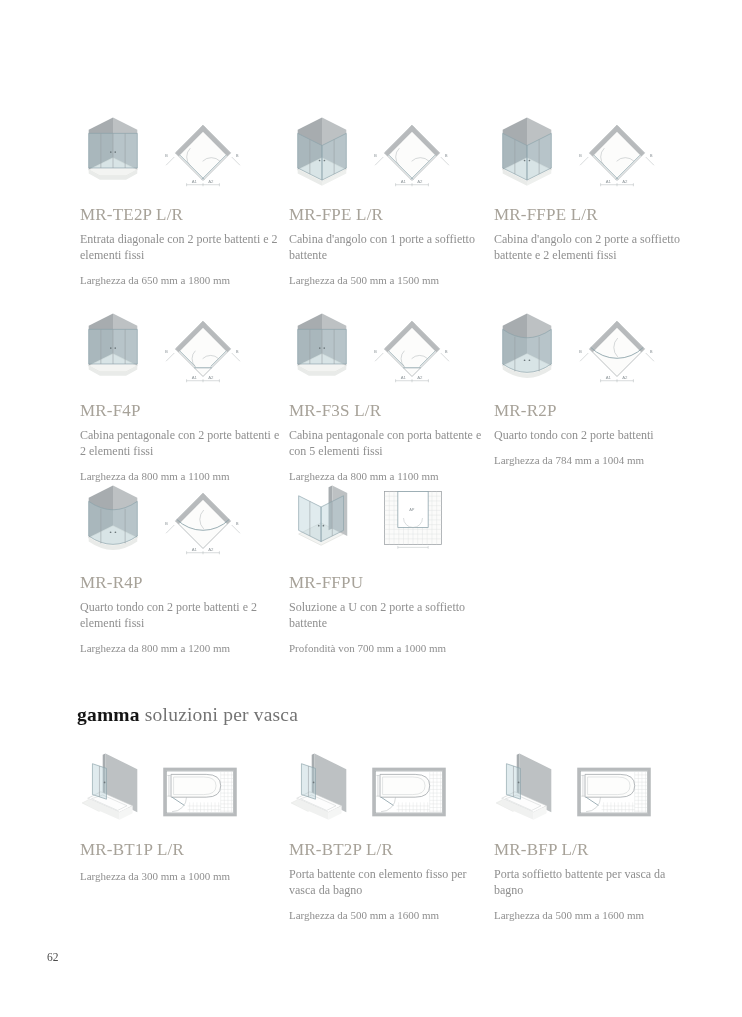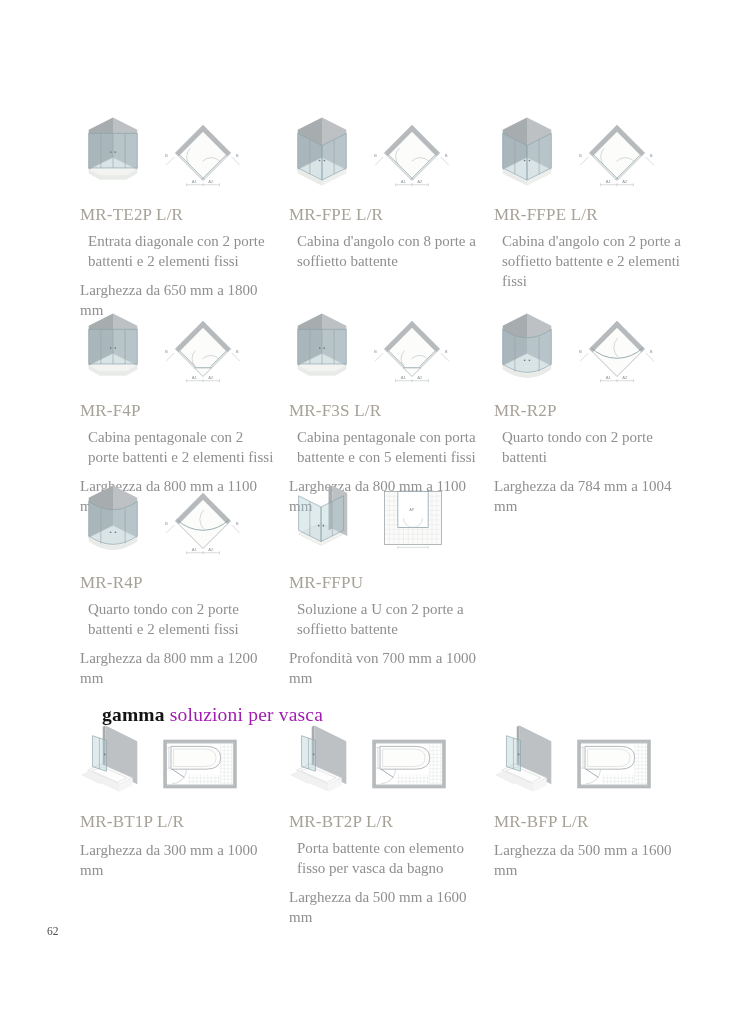--- a/index.html
+++ b/index.html
@@ -2,35 +2,35 @@
 <html><head>
 <meta charset="utf-8">
 <style>
   html,body{margin:0;padding:0;background:#ffffff;}
   .page{position:relative;width:742px;height:1017px;background:#ffffff;overflow:hidden;
         font-family:Liberation Serif, serif;}
   .row{position:absolute;left:80px;display:grid;grid-template-columns:209px 205px 220px;}
   #row1{top:110px}
   #row2{top:306px}
   #row3{top:478px}
-  #row4{top:717px}
+  #row4{top:745px}
   .card{width:203px;}
   .imgs{display:flex;align-items:flex-start;height:86px;}
   svg.iso{width:66px;height:86px;flex:0 0 auto;}
   svg.plan{width:78px;height:68px;margin-left:18px;margin-top:12px;flex:0 0 auto;}
   svg.plan-sq{width:72px;height:64px;margin-left:22px;margin-top:8px;flex:0 0 auto;}
   svg.plan-bath{width:80px;height:58px;margin-left:14px;margin-top:18px;flex:0 0 auto;}
   .title{margin:9px 0 0;font-size:17px;font-weight:400;color:#a7a299;letter-spacing:.2px;}
-  .desc{margin:7px 8px 0;font-size:15px;line-height:1.33;color:#8f8f8f;}
-  .size{margin:9px 0 0;font-size:15px;line-height:1.33;color:#8f8f8f;}
+  .desc{margin:7px 0 0;font-size:12px;line-height:1.33;color:#8f8f8f;}
+  .size{margin:9px 0 0;font-size:11px;line-height:1.33;color:#8f8f8f;}
   .size + .size{margin-top:13px;}
   .section-header{position:absolute;left:77px;top:704px;font-size:19.5px;letter-spacing:.2px;}
-  .section-header .bold{color:#141414;font-weight:700;margin-left:25px;}
-  .section-header .accent{color:#a21caf;font-weight:400;}
-  .pageno{position:absolute;left:47px;top:925px;font-size:11.5px;color:#4c4c4c;}
+  .section-header .bold{color:#141414;font-weight:700;}
+  .section-header .accent{color:#737373;font-weight:400;}
+  .pageno{position:absolute;left:47px;top:951px;font-size:11.5px;color:#4c4c4c;}
   
   .wL{fill:#bdc1c3;} .wD{fill:#a7acaf;}
   .gl{fill:rgba(173,203,211,.38);stroke:#8ba1a9;stroke-width:.7;}
   .tr{fill:#f3f4f2;stroke:#d9dbd8;stroke-width:.6;}
   .sk{fill:#e9ebe9;}
   .ln{stroke:#98a0a4;stroke-width:.6;fill:none;}
   .pw{fill:#b7babc;}
   .pg{stroke:#8ba1a9;stroke-width:.8;fill:none;}
   .dim{stroke:#b3b8ba;stroke-width:.5;fill:none;}
   .grid{stroke:#dcdfdf;stroke-width:.4;fill:none;}
@@ -217,21 +217,22 @@
     <article class="card">
       <div class="imgs">
         <svg class="iso" viewBox="0 0 70 92">
             <use href="#iso-corner"></use>
           </svg>
         <svg class="plan" viewBox="0 0 76 66">
             <use href="#plan-diamond"></use>
           </svg>
       </div>
       <h3 class="title">MR-FPE L/R</h3>
-      <p class="desc">Cabina d'angolo con 8 porte a soffietto battente</p>
+      <p class="desc">Cabina d'angolo con 1 porte a soffietto battente</p>
+      <p class="size">Larghezza da 500 mm a 1500 mm</p>
     </article>
     <article class="card">
       <div class="imgs">
         <svg class="iso" viewBox="0 0 70 92">
             <use href="#iso-corner"></use>
           </svg>
         <svg class="plan" viewBox="0 0 76 66">
             <use href="#plan-diamond"></use>
           </svg>
       </div>
@@ -345,18 +346,19 @@
     <article class="card">
       <div class="imgs">
         <svg class="iso" viewBox="0 0 70 92">
             <use href="#iso-bath"></use>
           </svg>
         <svg class="plan-bath" viewBox="0 0 76 56">
             <use href="#plan-bath"></use>
           </svg>
       </div>
       <h3 class="title">MR-BFP L/R</h3>
+      <p class="desc">Porta soffietto battente per vasca da bagno</p>
       <p class="size">Larghezza da 500 mm a 1600 mm</p>
     </article>
   </div>
 
   <div class="pageno">62</div>
 </div>
 
 </body></html>

